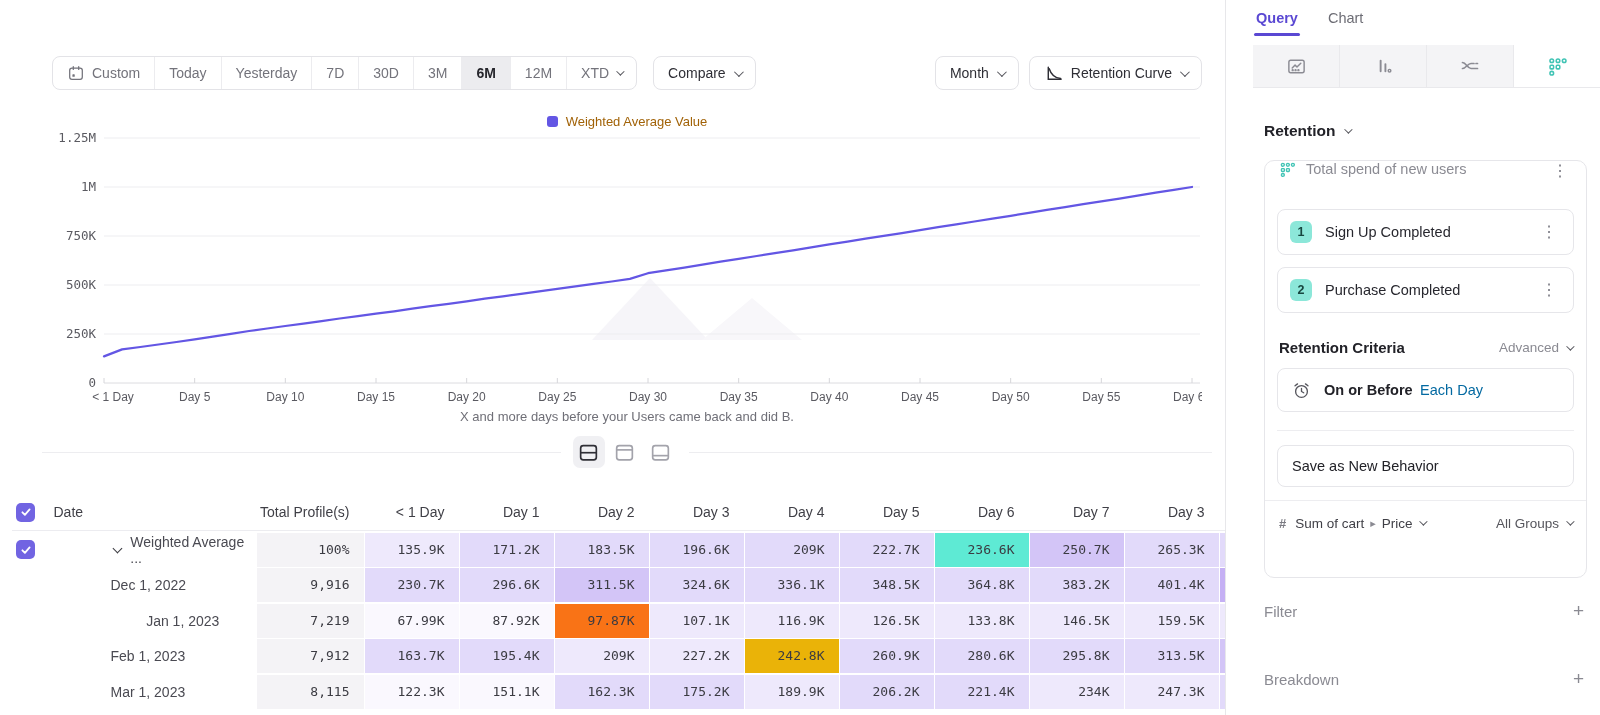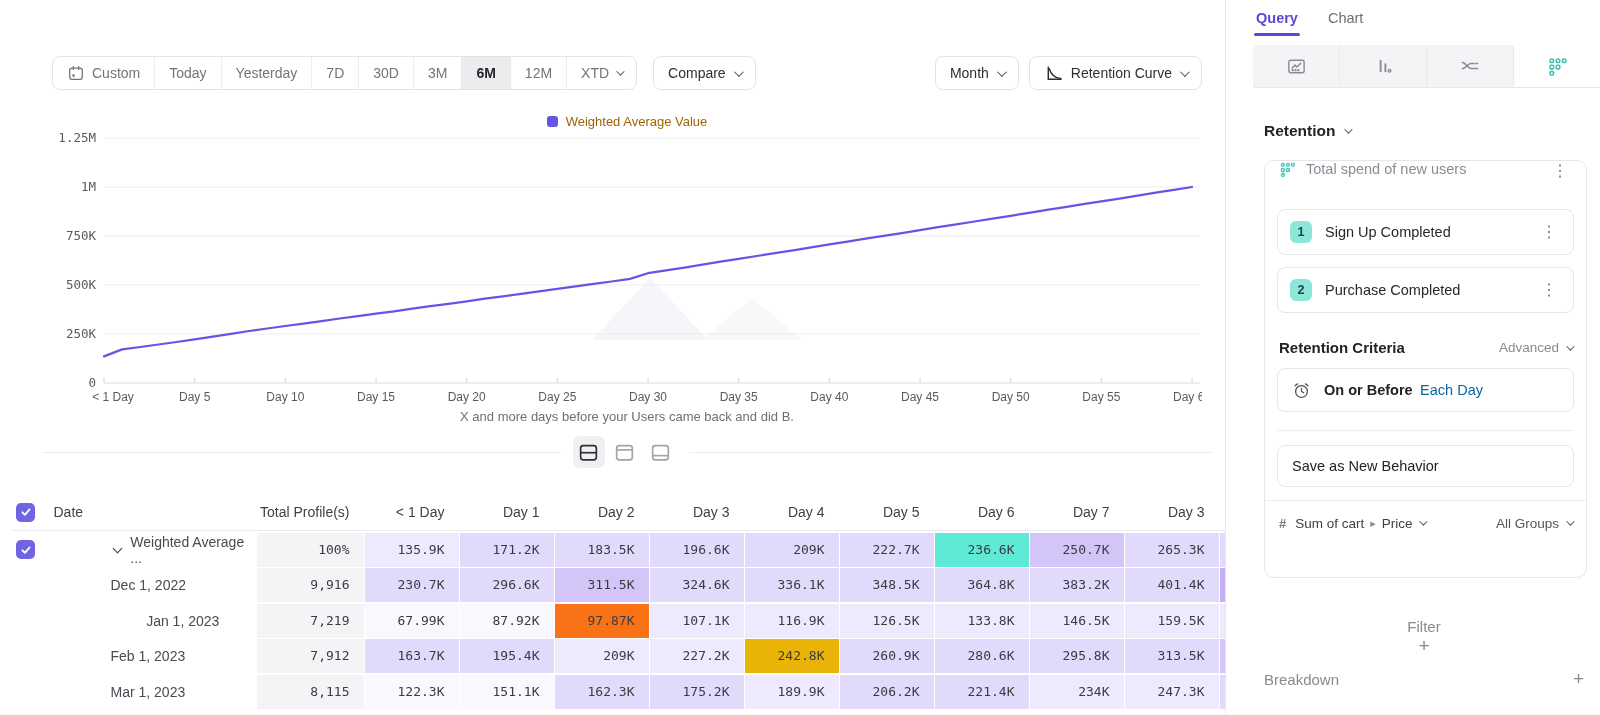--- a/index.html
+++ b/index.html
@@ -445,21 +445,21 @@
         <span>Price</span>
         <span class="chev small"></span>
       </span>
       <span class="groups">
         <span>All Groups</span>
         <span class="chev small"></span>
       </span>
     </div>
   </div>
 
-  <div class="panel-row" style="top:618px;flex-direction:column;">
+  <div class="panel-row" style="top:600px;">
     <span class="lbl">Filter</span>
     <span class="plus">+</span>
   </div>
   <div class="panel-row" style="top:668px;">
     <span class="lbl">Breakdown</span>
     <span class="plus">+</span>
   </div>
 </aside>
 
 </body></html>

